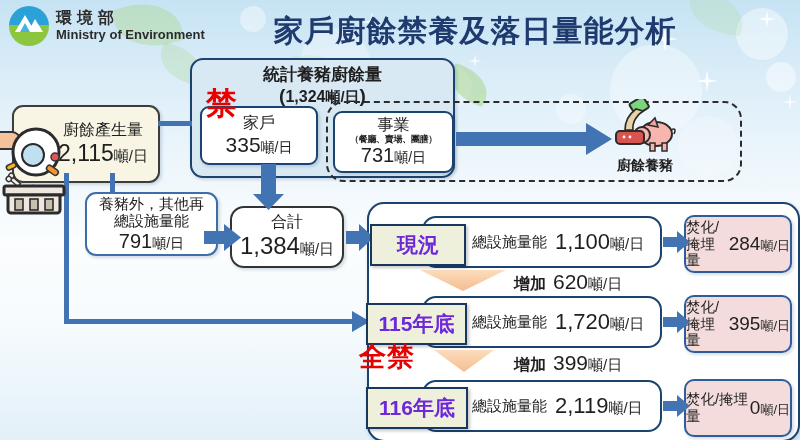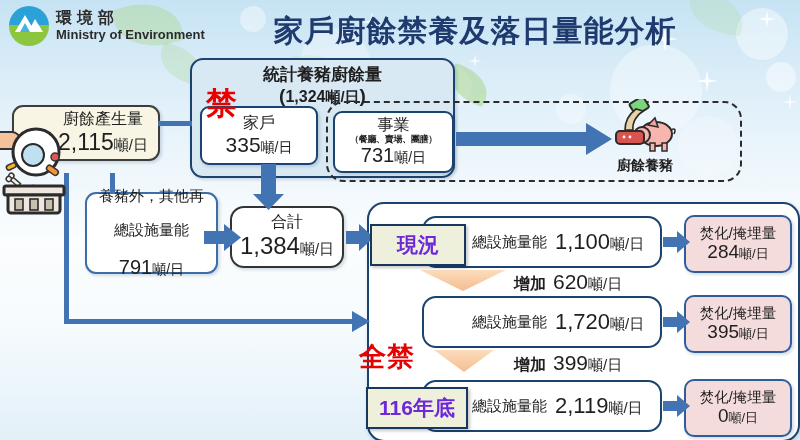--- a/index.html
+++ b/index.html
@@ -44,21 +44,21 @@
              box-shadow:1.5px 2px 4px rgba(40,70,110,.18);}
   .cap-row{position:absolute;left:422px;width:240px;height:52px;background:#fff;border:2px solid #1b4370;
            border-radius:14px;z-index:6;display:flex;align-items:baseline;box-sizing:border-box;
            padding-left:48px;gap:8px;align-items:center;}
   .cap-row .cl{font-size:15px;font-weight:500;}
   .cap-row .v{font-size:22px;} .cap-row .u{font-size:15px;}
   .stage-label{position:absolute;background:#eef0dc;border:2px solid #17375e;z-index:8;
         display:flex;align-items:center;justify-content:center;font-size:21px;font-weight:700;color:#6d28d9;
         box-shadow:2px 2px 3px rgba(0,0,0,.22);}
   .out-box{position:absolute;left:684px;width:104px;height:54px;background:#f3dcdb;border:2px solid #2d5d9a;
-        border-radius:10px;z-index:6;display:flex;flex-direction:column;align-items:center;justify-content:center;
+        border-radius:10px;z-index:6;display:flex;flex-direction:row;align-items:center;justify-content:center;
         line-height:1.15;box-shadow:1.5px 2px 3px rgba(40,70,110,.18);}
   .out-box .ol{font-size:14.5px;font-weight:500;}
   .out-box .v{font-size:19px;} .out-box .u{font-size:13px;}
   .chev{position:absolute;background:linear-gradient(180deg,#fbdcbc,#f5bd90);
         clip-path:polygon(0 0,100% 0,50% 100%);z-index:4;}
   .inc{position:absolute;display:flex;align-items:baseline;gap:7px;z-index:6;}
   .inc .il{font-size:16px;font-weight:700;}
   .inc .v{font-size:21px;} .inc .u{font-size:15px;}
   .ban{position:absolute;color:#e60000;font-weight:900;z-index:9;line-height:1;}
   #ban-house{font-size:31px;}
@@ -167,21 +167,21 @@
     <path d="M34 26 l7 -7 l3 9 z" fill="#f2a0a0" stroke="#2b2b2b" stroke-width="1.5"></path>
     <path d="M57 31 q6 -3 3 4" fill="none" stroke="#2b2b2b" stroke-width="1.6"></path>
     <rect x="36" y="44" width="5" height="8" fill="#f6b6ae" stroke="#2b2b2b" stroke-width="1.5"></rect>
     <rect x="48" y="44" width="5" height="8" fill="#f6b6ae" stroke="#2b2b2b" stroke-width="1.5"></rect>
     <rect x="2" y="32" width="28" height="13" rx="4" fill="#d9534f" stroke="#2b2b2b" stroke-width="2"></rect>
     <circle cx="10" cy="38" r="1.4" fill="#fff"></circle>
       <circle cx="16" cy="38" r="1.4" fill="#fff"></circle>
   </svg>
   <div class="abs" id="pig-label" style="left:602px;top:157px;width:86px;">廚餘養豬</div>
 
-  <div class="box" id="source-box" style="left:12px;top:105px;width:148px;height:56px;">
+  <div class="box" id="source-box" style="left:12px;top:105px;width:148px;height:78px;">
     <div class="lab">廚餘產生量</div>
     <div class="vl">
         <span class="v">2,115</span>
         <span class="u">噸/日</span>
       </div>
   </div>
   <svg class="abs" style="left:0;top:112px;z-index:8;" width="68" height="104" viewBox="0 0 68 104">
     <rect x="-8" y="20" width="28" height="17" rx="8" fill="#f6c29b" stroke="#333" stroke-width="2"></rect>
     <circle cx="36" cy="40" r="23" fill="#fff" stroke="#2b2b2b" stroke-width="3"></circle>
     <circle cx="33" cy="43" r="11" fill="#bfe0f0" stroke="#2b2b2b" stroke-width="2"></circle>
@@ -194,21 +194,21 @@
       <circle cx="8" cy="71" r="2.6" fill="#f7f1e0" stroke="#333" stroke-width="1.4"></circle>
     </g>
     <ellipse cx="31" cy="78" rx="7" ry="4" fill="#3fae62" stroke="#333" stroke-width="1.5" transform="rotate(-18 31 78)"></ellipse>
     <rect x="4" y="74" width="60" height="9" rx="2" fill="#efe7dd" stroke="#2b2b2b" stroke-width="3"></rect>
     <path d="M8 83 h52 v15 a3 3 0 0 1 -3 3 h-46 a3 3 0 0 1 -3 -3 z" fill="#efe7dd" stroke="#2b2b2b" stroke-width="3"></path>
     <rect x="15" y="87" width="8" height="11" fill="#c9bfae" stroke="#2b2b2b" stroke-width="1.6"></rect>
     <rect x="30" y="87" width="8" height="11" fill="#c9bfae" stroke="#2b2b2b" stroke-width="1.6"></rect>
     <rect x="45" y="87" width="8" height="11" fill="#c9bfae" stroke="#2b2b2b" stroke-width="1.6"></rect>
   </svg>
 
-  <div class="box" id="other-box" style="left:85px;top:192px;width:133px;height:82px;gap:17px;">
+  <div class="box" id="other-box" style="left:85px;top:192px;width:133px;height:64px;">
     <div class="ln">養豬外，其他再</div>
     <div class="ln">總設施量能</div>
     <div class="vl">
         <span class="v">791</span>
         <span class="u">噸/日</span>
       </div>
   </div>
 
   <div class="box" id="total-box" style="left:230px;top:206px;width:114px;height:62px;">
     <div class="lab">合計</div>
@@ -247,20 +247,23 @@
       </span>
   </div>
 
   <div class="cap-row" style="top:296px;">
     <span class="cl">總設施量能</span>
     <span class="vl">
         <span class="v">1,720</span>
         <span class="u">噸/日</span>
       </span>
   </div>
+  <div class="stage-label" style="left:366px;top:303px;width:97px;height:38px;">
+    <span>115年底</span>
+  </div>
   <div class="out-box" style="top:295px;">
     <div class="ol">焚化/掩埋量</div>
     <div class="vl">
         <span class="v">395</span>
         <span class="u">噸/日</span>
       </div>
   </div>
 
   <div class="ban" id="ban-all" style="left:359px;top:344px;">全禁</div>
 

